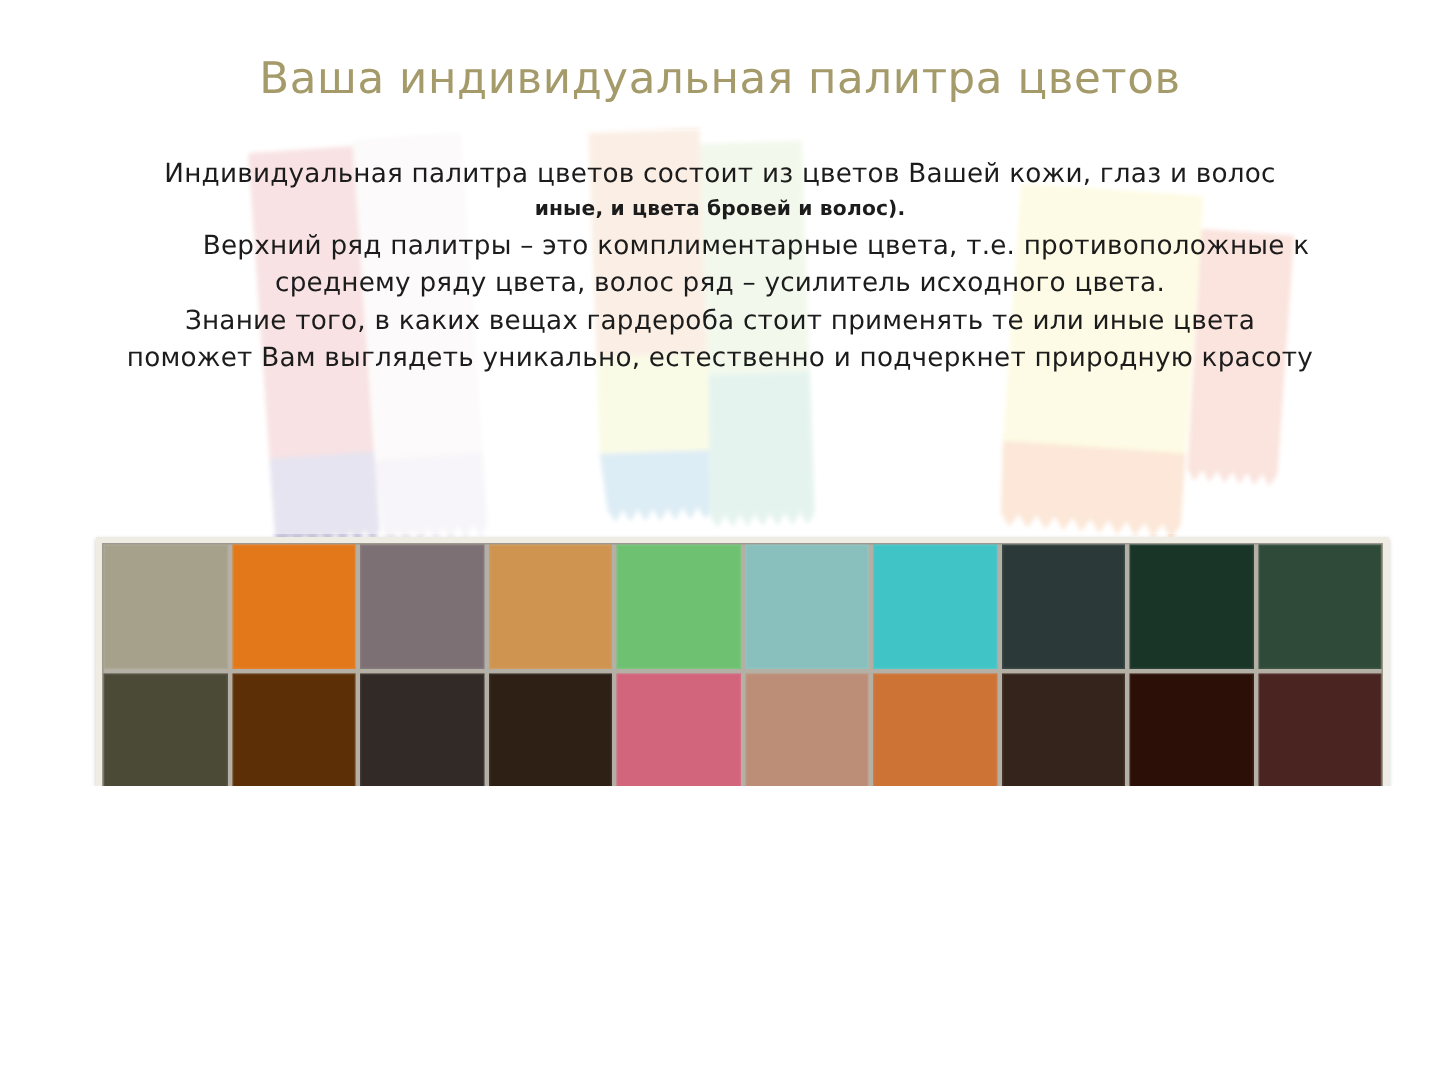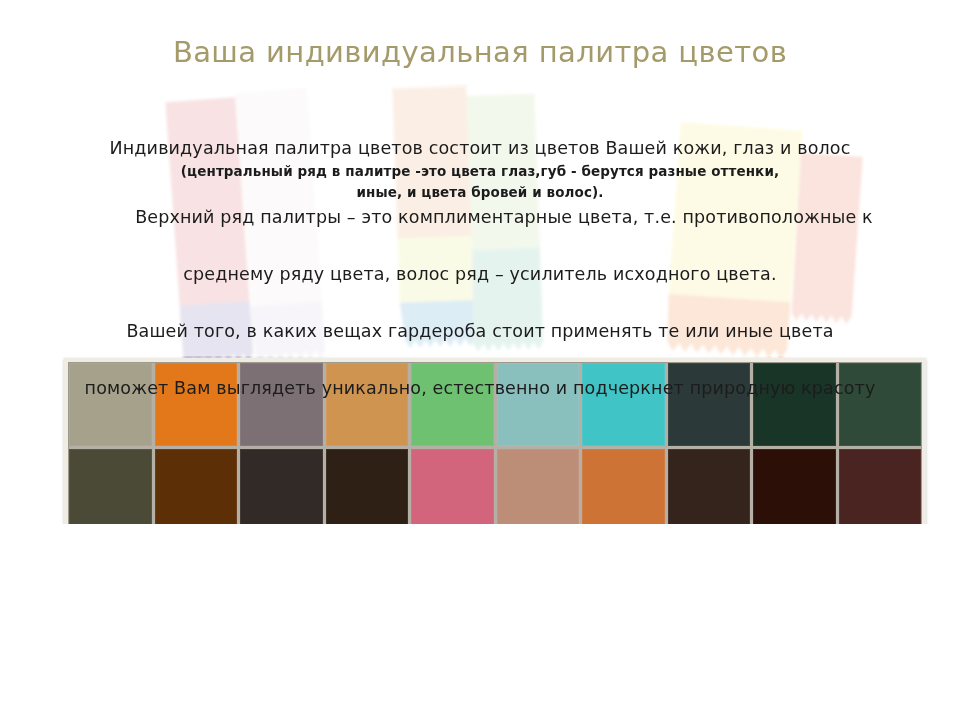--- a/index.html
+++ b/index.html
@@ -58,21 +58,20 @@
   }
   .ln {
     display: block;
     white-space: nowrap;
     font-family: "DejaVu Sans", sans-serif;
   }
   .ln.big {
     font-size: 17.5px;
     line-height: 25px;
     letter-spacing: 0.15px;
-    margin-top: 32px;
   }
   .ln.small {
     font-size: 13.5px;
     line-height: 21px;
     letter-spacing: 0.1px;
     font-weight: 600;
   }
   .ln.gap-top { margin-top: 2px; margin-left: 48px; }
 
   
@@ -195,25 +194,24 @@
   </svg>
 
   <div id="paper-card"></div>
 
   <h1 id="title">
     <span class="tline">Ваша индивидуальная палитра цветов</span>
   </h1>
 
   <div id="bodytext">
     <span class="ln big">Индивидуальная палитра цветов состоит из цветов Вашей кожи, глаз и волос</span>
-    <span class="ln small">(центральный ряд в палитре -это цвета глаз,губ - берутся разные оттенки,</span>
     <span class="ln small">иные, и цвета бровей и волос).</span>
     <span class="ln big gap-top">Верхний ряд палитры – это комплиментарные цвета, т.е. противоположные к</span>
     <span class="ln big">среднему ряду цвета, волос ряд – усилитель исходного цвета.</span>
-    <span class="ln big">Вашей того, в каких вещах гардероба стоит применять те или иные цвета</span>
+    <span class="ln big">Знание того, в каких вещах гардероба стоит применять те или иные цвета</span>
     <span class="ln big">поможет Вам выглядеть уникально, естественно и подчеркнет природную красоту</span>
   </div>
 
   <div id="palette-wrap">
     <div id="palette-grid">
         <div class="cell" title="#a5a18b" style="background: rgb(165, 161, 139);"></div>
         <div class="cell" title="#e3781a" style="background: rgb(227, 120, 26);"></div>
         <div class="cell" title="#7d7074" style="background: rgb(125, 112, 116);"></div>
         <div class="cell" title="#cf9450" style="background: rgb(207, 148, 80);"></div>
         <div class="cell" title="#6fc172" style="background: rgb(111, 193, 114);"></div>

